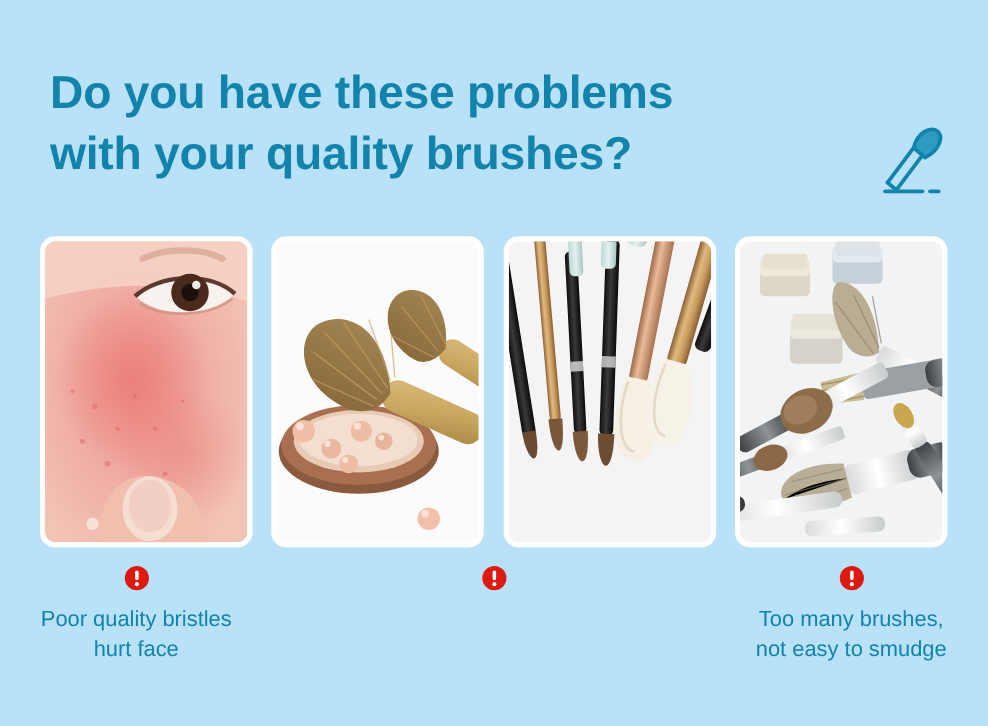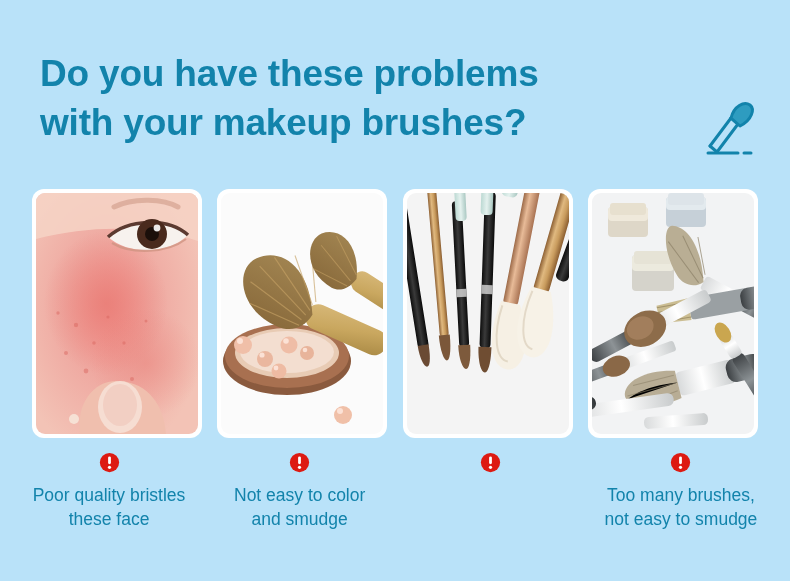--- a/index.html
+++ b/index.html
@@ -85,21 +85,21 @@
     white-space:pre-line;
   }
 </style>
 </head>
 <body>
 
 <div class="page">
 
   <div class="heading">
     <span class="line">Do you have these problems</span>
-    <span class="line">with your makeup brushes?</span>
+    <span class="line">with your quality brushes?</span>
   </div>
 
   <div class="brush-badge">
     <svg viewBox="0 0 58 62" xmlns="http://www.w3.org/2000/svg">
       <g fill="none" stroke="#1283ab" stroke-width="3" stroke-linecap="round" stroke-linejoin="round">
         <path d="M10 50 L31 22"></path>
         <path d="M17 56 L38 28"></path>
         <path d="M10 50 L17 56"></path>
         <path d="M31 22 L38 28"></path>
       </g>
@@ -393,52 +393,41 @@
 
     <div class="caption-col">
       <span class="warn-icon">
         <svg viewBox="0 0 24 24" xmlns="http://www.w3.org/2000/svg">
           <circle cx="12" cy="12" r="11" fill="#dd1a12"></circle>
           <rect x="10.4" y="5" width="3.2" height="9" rx="1.6" fill="#ffffff"></rect>
           <circle cx="12" cy="17.5" r="1.85" fill="#ffffff"></circle>
         </svg>
       </span>
       <span class="caption-text">Poor quality bristles
-these face</span>
-    </div>
+hurt face</span>
+    </div>
+
 
     <div class="caption-col">
       <span class="warn-icon">
         <svg viewBox="0 0 24 24" xmlns="http://www.w3.org/2000/svg">
           <circle cx="12" cy="12" r="11" fill="#dd1a12"></circle>
           <rect x="10.4" y="5" width="3.2" height="9" rx="1.6" fill="#ffffff"></rect>
           <circle cx="12" cy="17.5" r="1.85" fill="#ffffff"></circle>
         </svg>
       </span>
-      <span class="caption-text">Not easy to color
-and smudge</span>
     </div>
 
     <div class="caption-col">
       <span class="warn-icon">
         <svg viewBox="0 0 24 24" xmlns="http://www.w3.org/2000/svg">
           <circle cx="12" cy="12" r="11" fill="#dd1a12"></circle>
           <rect x="10.4" y="5" width="3.2" height="9" rx="1.6" fill="#ffffff"></rect>
           <circle cx="12" cy="17.5" r="1.85" fill="#ffffff"></circle>
         </svg>
       </span>
-    </div>
-
-    <div class="caption-col">
-      <span class="warn-icon">
-        <svg viewBox="0 0 24 24" xmlns="http://www.w3.org/2000/svg">
-          <circle cx="12" cy="12" r="11" fill="#dd1a12"></circle>
-          <rect x="10.4" y="5" width="3.2" height="9" rx="1.6" fill="#ffffff"></rect>
-          <circle cx="12" cy="17.5" r="1.85" fill="#ffffff"></circle>
-        </svg>
-      </span>
       <span class="caption-text">Too many brushes,
 not easy to smudge</span>
     </div>
 
   </div>
 
 </div>
 
 </body></html>

